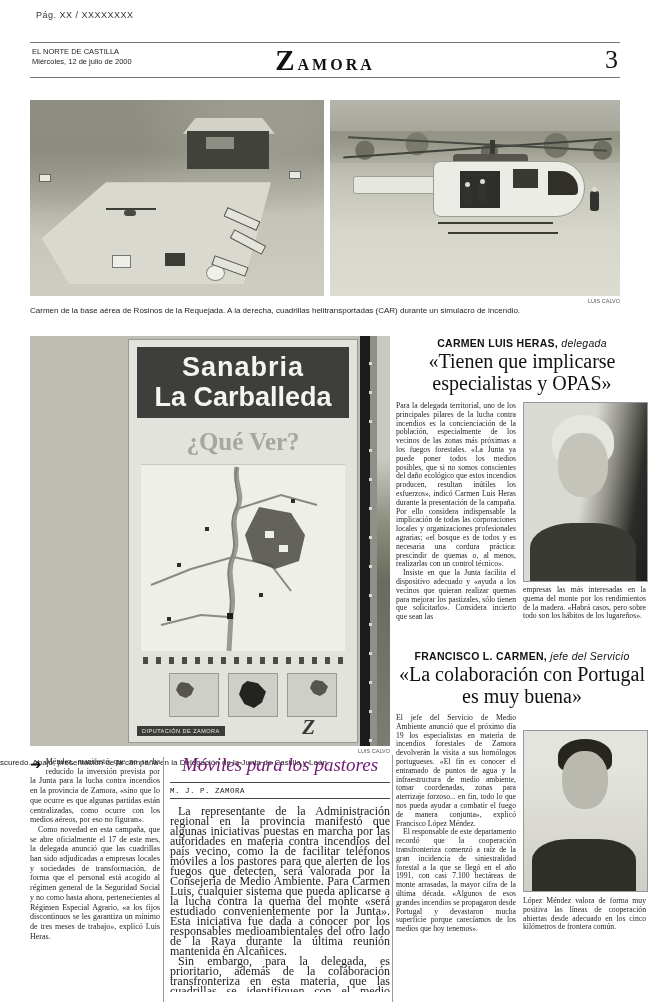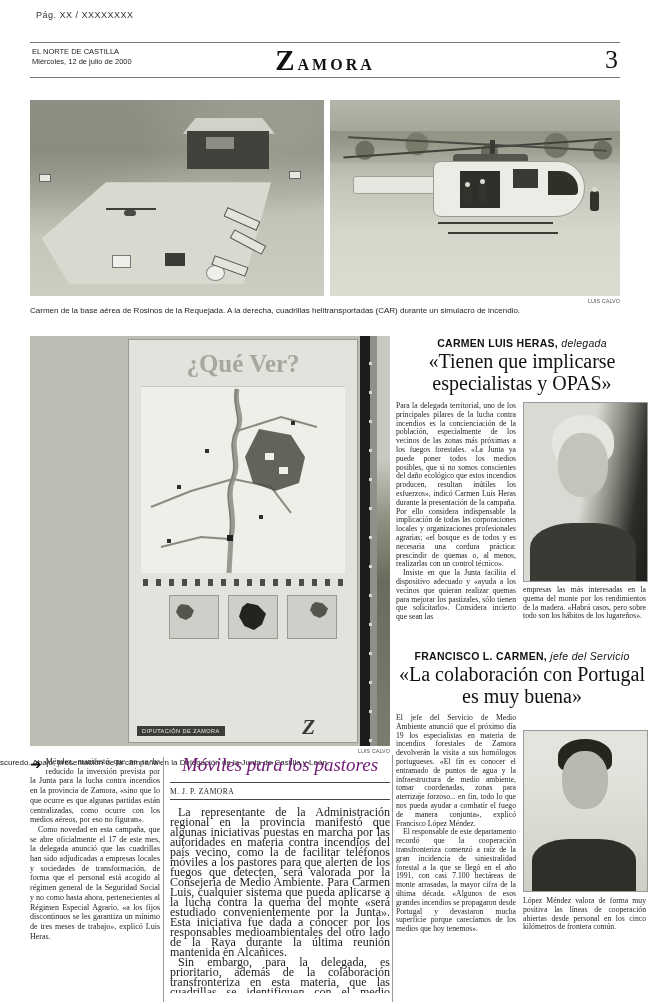--- a/index.html
+++ b/index.html
@@ -132,21 +132,21 @@
 
   
   .contcol{left:30px;top:757px;width:130px;height:246px;overflow:hidden;font-size:8px;line-height:9.7px;text-align:justify;}
   .contcol p{margin:0;}
   .contcol p+p{text-indent:8px;}
   .jump-arrow{float:left;font-family:"Liberation Sans",sans-serif;font-size:14px;line-height:14px;margin-right:4px;color:#111;}
   .vrule{width:1px;background:#9a9a9a;}
   .mov{left:170px;top:754px;width:220px;}
   .mov-head{font-family:"Liberation Serif",serif;font-style:italic;font-size:19px;text-align:center;color:#701a75;}
   .mov-rule{border-top:1px solid #444;margin-top:6px;}
-  .mov-byline{font-family:Liberation Serif, serif;font-size:7.5px;letter-spacing:.5px;margin:4px 0 3px 0;color:#222;}
+  .mov-byline{font-family:Liberation Mono, monospace;font-size:7.5px;letter-spacing:.5px;margin:4px 0 3px 0;color:#222;}
   .mov-rule2{border-top:1px solid #444;}
   .mov-body{margin-top:7px;font-size:12px;line-height:10px;text-align:justify;height:186px;overflow:hidden;}
   .mov-body p{margin:0;text-indent:8px;}
 
   svg{display:block;}
 </style>
 </head>
 <body>
 
 <div class="abs page-label">Pág. XX / XXXXXXXX</div>
@@ -196,20 +196,24 @@
     <div class="fig" style="left:95%;top:52%;"></div>
   </div>
 </div>
 
 <div class="abs credit" style="left:330px;top:298px;width:290px;">LUIS CALVO</div>
 <div class="abs caption" style="left:30px;top:306px;width:592px;">Carmen de la base aérea de Rosinos de la Requejada. A la derecha, cuadrillas helitransportadas (CAR) durante un simulacro de incendio.</div>
 
 <div class="abs photo signpic">
   <div class="scrub"></div>
   <div class="board">
+    <div class="board-head">
+      <div class="l1">Sanabria</div>
+      <div class="l2">La Carballeda</div>
+    </div>
     <div class="board-q">¿Qué Ver?</div>
     <div class="board-map">
       <svg width="100%" height="100%" viewBox="0 0 204 186" preserveAspectRatio="none">
         <path d="M96 2 C92 20 104 28 96 44 C88 60 100 74 92 92 C84 110 96 128 90 150 L88 186" fill="none" stroke="#9a9a90" stroke-width="5"></path>
         <path d="M96 2 C90 22 102 30 94 46 C86 62 98 76 90 94 C82 112 94 130 88 152" fill="none" stroke="#7c7c72" stroke-width="1.5"></path>
         <path d="M10 120 L50 104 L92 92" fill="none" stroke="#8a8a80" stroke-width="2"></path>
         <path d="M96 44 L140 30 L176 40" fill="none" stroke="#8a8a80" stroke-width="2"></path>
         <path d="M92 92 L130 100 L150 126" fill="none" stroke="#8a8a80" stroke-width="2"></path>
         <path d="M20 160 L60 150 L88 152" fill="none" stroke="#8a8a80" stroke-width="2"></path>
         <path d="M118 42 L150 48 L164 70 L158 96 L134 104 L112 96 L104 70 Z" fill="#4a4a42" opacity="0.85"></path>
@@ -278,21 +282,21 @@
   <div class="bcol" style="width:120px;height:286px;overflow:hidden;">
     <p>El jefe del Servicio de Medio Ambiente anunció que el próximo día 19 los especialistas en materia de incendios forestales de Zamora devolverán la visita a sus homólogos portugueses. «El fin es conocer el entramado de puntos de agua y la infraestructura de medio ambiente, tomar coordenadas, zonas para aterrizaje forzoso... en fin, todo lo que nos pueda ayudar a combatir el fuego de manera conjunta», explicó Francisco López Méndez.</p>
     <p class="ind">El responsable de este departamento recordó que la cooperación transfronteriza comenzó a raíz de la gran incidencia de siniestralidad forestal a la que se llegó en el año 1991, con casi 7.100 hectáreas de monte arrasadas, la mayor cifra de la última década. «Algunos de esos grandes incendios se propagaron desde Portugal y devastaron mucha superficie porque carecíamos de los medios que hoy tenemos».</p>
   </div>
   <div style="width:125px;padding-top:16px;">
     <div class="portrait p-man">
       <div class="m-hair"></div>
       <div class="m-face"></div>
       <div class="m-body"></div>
     </div>
-    <div class="bcol" style="width:123px;margin-top:5px;">López Méndez valora de forma muy positiva las líneas de cooperación abiertas desde personal en los cinco kilómetros de frontera común.</div>
+    <div class="bcol" style="width:123px;margin-top:5px;">López Méndez valora de forma muy positiva las líneas de cooperación abiertas desde adecuado en los cinco kilómetros de frontera común.</div>
   </div>
 </div>
 
 <div class="abs contcol">
   <span class="jump-arrow">➔</span>
   <p>Méndez, manifestó que no se ha reducido la inversión prevista por la Junta para la lucha contra incendios en la provincia de Zamora, «sino que lo que ocurre es que algunas partidas están centralizadas, como ocurre con los medios aéreos, por eso no figuran».</p>
   <p>Como novedad en esta campaña, que se abre oficialmente el 17 de este mes, la delegada anunció que las cuadrillas han sido adjudicadas a empresas locales y sociedades de transformación, de forma que el personal está acogido al régimen general de la Seguridad Social y no como hasta ahora, pertenecientes al Régimen Especial Agrario, «a los fijos discontinuos se les garantiza un mínimo de tres meses de trabajo», explicó Luis Heras.</p>
 </div>
 
 <div class="abs vrule" style="left:163px;top:757px;height:245px;"></div>

